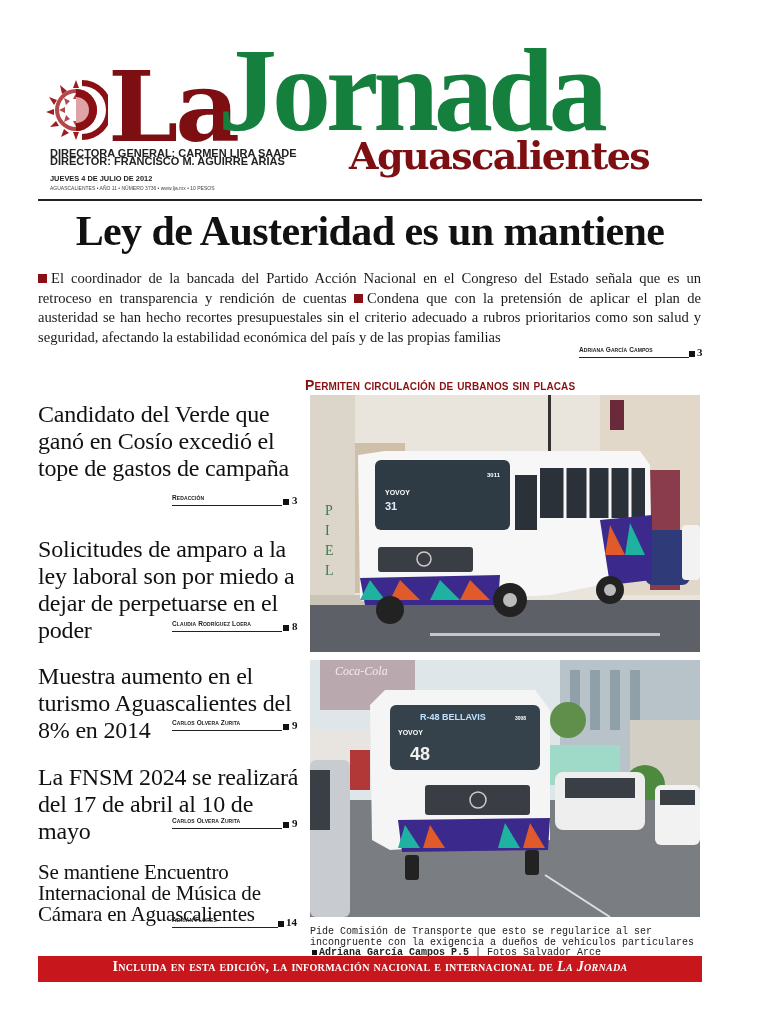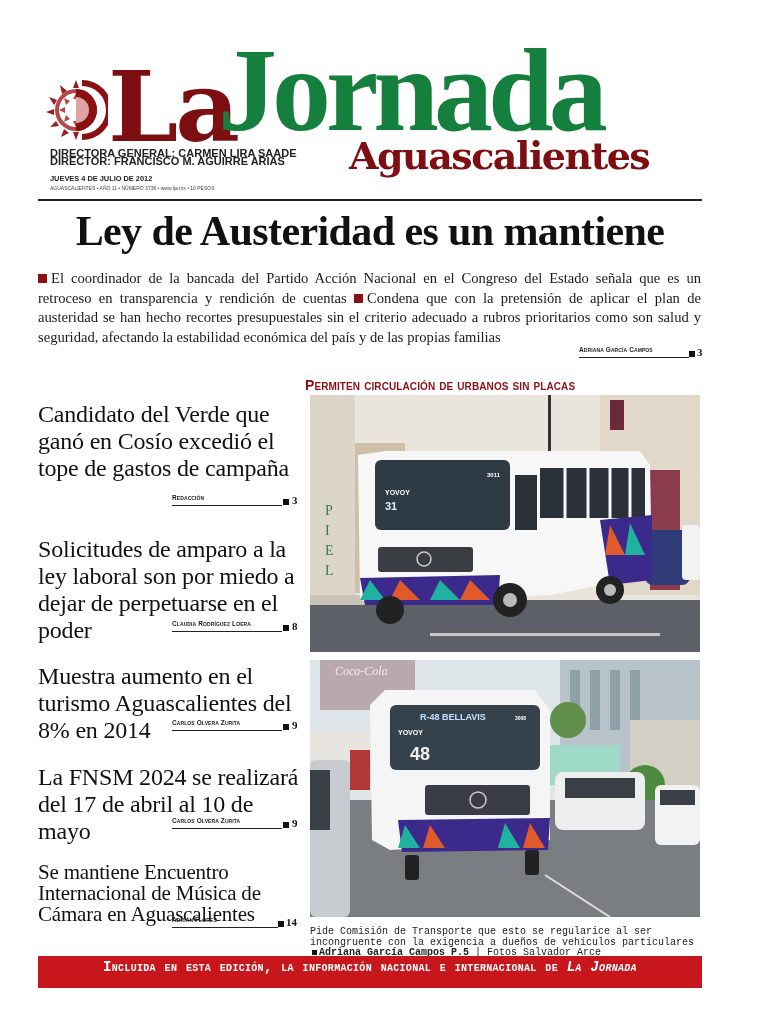--- a/index.html
+++ b/index.html
@@ -32,21 +32,21 @@
   
   .story { left: 38px; width: 262px; font-size: 24px; line-height: 27px; color: #111; letter-spacing: -0.2px; }
   .story.small { font-size: 21px; line-height: 21px; }
 
   
   .photo { left: 310px; width: 390px; overflow: hidden; background: #cfd3d6; }
   .caption { left: 310px; top: 919px; width: 392px; font-family: Liberation Mono, monospace; font-size: 10px; line-height: 10.5px; color: #222; margin-top: 8px; }
   .caption b { font-weight: bold; }
 
   
-  .banner { left: 38px; top: 956px; width: 664px; height: 32px; background: #c8161d; color: #fff; text-align: center; font-family: Liberation Mono, monospace; font-weight: bold; font-size: 14px; line-height: 22px; font-variant: small-caps; letter-spacing: 0.3px; white-space: nowrap; }
+  .banner { left: 38px; top: 956px; width: 664px; height: 26px; background: #c8161d; color: #fff; text-align: center; font-family: Liberation Serif, serif; font-weight: bold; font-size: 14px; line-height: 22px; font-variant: small-caps; letter-spacing: 0.3px; white-space: nowrap; }
   .banner i { font-style: italic; }
 </style>
 </head>
 <body>
 
 <div class="abs logo-sun">
   <svg width="64" height="64" viewBox="0 0 64 64">
     <g fill="#9c1c1f">
       <polygon points="32,2 35,10 29,10"></polygon>
       <polygon points="16,7 23,13 18,16"></polygon>

